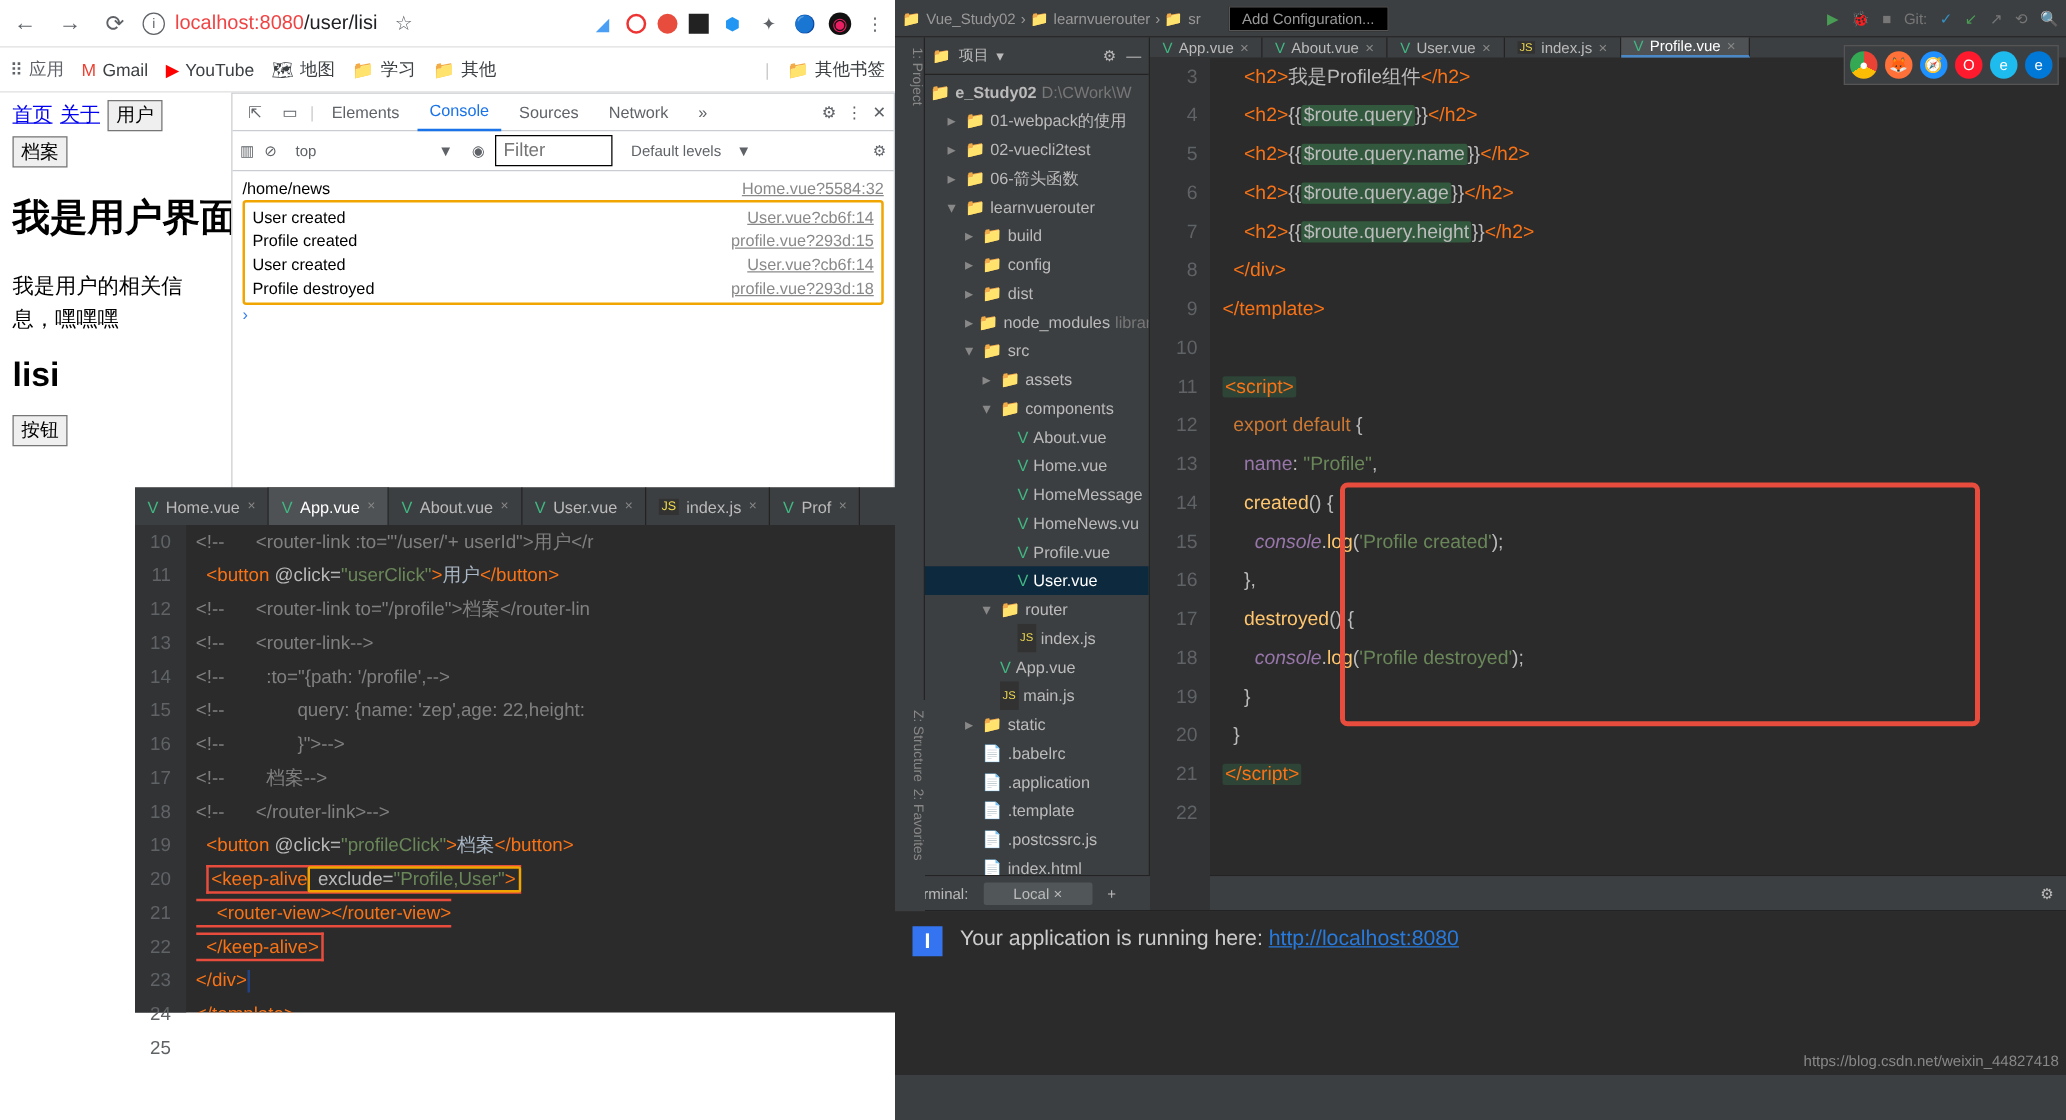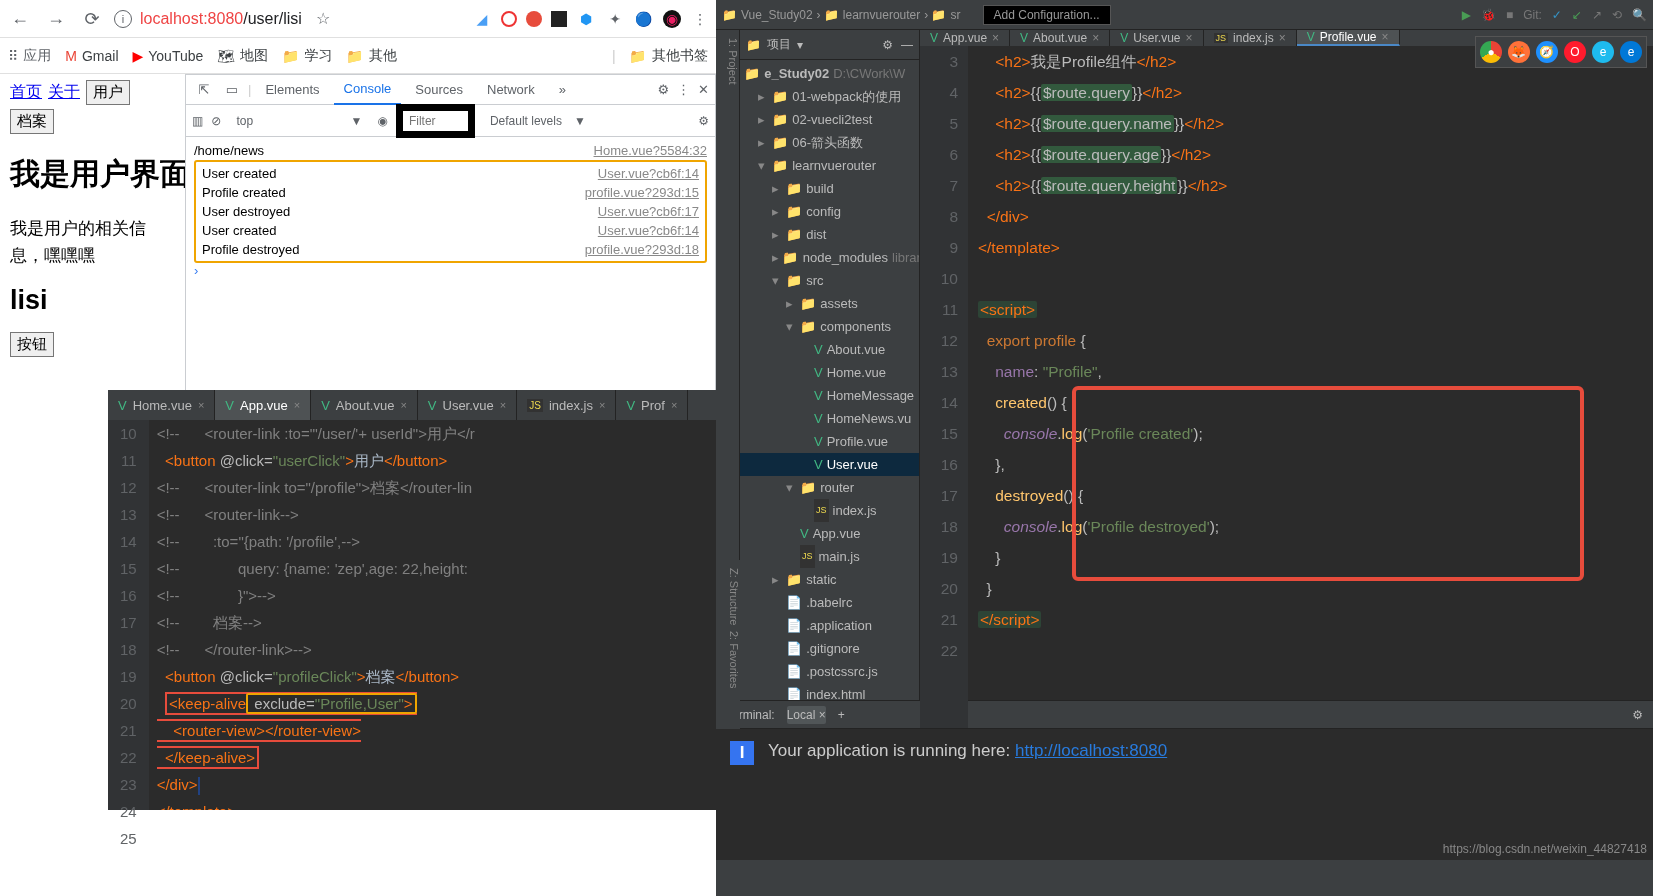--- a/index.html
+++ b/index.html
@@ -25,21 +25,21 @@
 .page .desc{font-size:17px;line-height:1.6;width:160px}
 .page .lisi{font-size:27px;font-weight:bold;margin:16px 0}
 .devtools{position:absolute;left:185px;top:74px;width:531px;height:320px;background:#fff;border:1px solid #cacdd1;font-size:13px}
 .dt-tabs{height:30px;display:flex;align-items:center;border-bottom:1px solid #cacdd1;padding:0 6px;gap:4px;color:#5f6368}
 .dt-tabs .ic{width:24px;display:flex;justify-content:center}
 .dt-tabs .tab{padding:0 10px;height:30px;display:flex;align-items:center;cursor:pointer}
 .dt-tabs .tab.active{color:#1a73e8;border-bottom:2px solid #1a73e8}
 .dt-tabs .right{margin-left:auto;display:flex;gap:8px}
 .dt-bar{height:32px;display:flex;align-items:center;border-bottom:1px solid #cacdd1;padding:0 6px;gap:8px;color:#5f6368;font-size:12px}
 .dt-bar .sel{border:1px solid transparent;padding:2px 6px;display:flex;align-items:center;gap:4px;min-width:140px;justify-content:space-between}
-.dt-bar input{border:7px solid #000000;padding:3px 6px;width:79px;font-size:12px}
+.dt-bar input{border:1px solid #000000;padding:3px 6px;width:94px;font-size:15px}
 .dt-log{padding:4px 8px;font-family:Menlo,Consolas,monospace;font-size:13px}
 .dt-log .row{display:flex;justify-content:space-between;padding:2px 0}
 .dt-log .src{color:#898989;text-decoration:underline;cursor:pointer}
 .dt-log .hl{border:2px solid #f0a500;border-radius:3px;padding:2px 6px}
 .dt-log .prompt{color:#367cf1}
 .ide-left{position:absolute;left:108px;top:390px;width:608px;height:420px;background:#2b2b2b;color:#a9b7c6}
 .ide-tabs{height:30px;display:flex;background:#3c3f41;font-size:13px;align-items:stretch}
 .ide-tabs .t{padding:0 10px;display:flex;align-items:center;gap:6px;color:#bbb;border-right:1px solid #232323}
 .ide-tabs .t.active{background:#4e5254;color:#fff}
 .ide-tabs .vue-ic{color:#41b883}
@@ -79,21 +79,21 @@
 .browser-icons{position:absolute;right:6px;top:36px;display:flex;gap:6px;background:#3c3f41;padding:4px;border:1px solid #555}
 .browser-icons span{width:22px;height:22px;display:inline-flex;align-items:center;justify-content:center;border-radius:50%;font-size:12px;color:#fff}
 .ed-codewrap{flex:1;display:flex;font-family:Menlo,Consolas,monospace;font-size:15.5px;line-height:31px;position:relative}
 .ed-gut{width:48px;background:#313335;color:#606366;text-align:right;padding:0 10px}
 .ed-code{padding:0 10px;white-space:pre;position:relative}
 .hlg{background:#32593d;border-radius:2px;padding:0 2px}
 .redbox{position:absolute;border:4px solid #e74c3c;border-radius:6px}
 .crumb-bar{height:26px;background:#3c3f41;border-top:1px solid #232323;padding:0 12px;display:flex;align-items:center;font-size:12px;color:#aaa}
 .term{height:160px;border-top:1px solid #232323;display:flex;flex-direction:column}
 .term-hdr{height:28px;display:flex;align-items:center;padding:0 10px;gap:12px;font-size:12px;color:#bbb;background:#3c3f41;border-bottom:1px solid #232323}
-.term-hdr .tab{background:#515658;padding:2px 0;border-radius:2px}
+.term-hdr .tab{background:#515658;padding:2px 24px;border-radius:2px}
 .term-body{flex:1;background:#2b2b2b;padding:12px 14px;font-family:Menlo,Consolas,monospace;font-size:17px;color:#ccc;display:flex;align-items:flex-start;gap:14px;position:relative}
 .term-body .badge{background:#3574f0;color:#fff;width:24px;height:24px;display:inline-flex;align-items:center;justify-content:center;font-weight:bold}
 .term-body a{color:#287bde;text-decoration:underline}
 .watermark{position:absolute;right:6px;bottom:4px;font-size:12px;color:#888;font-family:Arial}
 </style>
 </head>
 <body>
 
 <div class="chrome">
   <div class="chrome-top">
@@ -197,24 +197,20 @@
       <div class="hl" id="hlbox">
         <div class="row">
           <span>User created</span>
           <span class="src">User.vue?cb6f:14</span>
         </div>
         <div class="row">
           <span>Profile created</span>
           <span class="src">profile.vue?293d:15</span>
         </div>
         <div class="row">
-          <span>User destroyed</span>
-          <span class="src">User.vue?cb6f:17</span>
-        </div>
-        <div class="row">
           <span>User created</span>
           <span class="src">User.vue?cb6f:14</span>
         </div>
         <div class="row">
           <span>Profile destroyed</span>
           <span class="src">profile.vue?293d:18</span>
         </div>
       </div>
       <div class="prompt">›</div>
     </div>
@@ -421,21 +417,21 @@
             <span>.babelrc</span>
           </div>
           <div class="nd " style="padding-left:32px">
             <span style="width:10px;color:#888"></span>
             <span class="fold">📄</span>
             <span>.application</span>
           </div>
           <div class="nd " style="padding-left:32px">
             <span style="width:10px;color:#888"></span>
             <span class="fold">📄</span>
-            <span>.gitignore</span>
+            <span>.template</span>
           </div>
           <div class="nd " style="padding-left:32px">
             <span style="width:10px;color:#888"></span>
             <span class="fold">📄</span>
             <span>.postcssrc.js</span>
           </div>
           <div class="nd " style="padding-left:32px">
             <span style="width:10px;color:#888"></span>
             <span class="fold">📄</span>
             <span>index.html</span>
@@ -483,21 +479,21 @@
           </div>
         <div class="ed-code">    <span class="c-tag">&lt;h2&gt;</span>我是Profile组件<span class="c-tag">&lt;/h2&gt;</span>
     <span class="c-tag">&lt;h2&gt;</span>{{<span class="hlg">$route.query</span>}}<span class="c-tag">&lt;/h2&gt;</span>
     <span class="c-tag">&lt;h2&gt;</span>{{<span class="hlg">$route.query.name</span>}}<span class="c-tag">&lt;/h2&gt;</span>
     <span class="c-tag">&lt;h2&gt;</span>{{<span class="hlg">$route.query.age</span>}}<span class="c-tag">&lt;/h2&gt;</span>
     <span class="c-tag">&lt;h2&gt;</span>{{<span class="hlg">$route.query.height</span>}}<span class="c-tag">&lt;/h2&gt;</span>
   <span class="c-tag">&lt;/div&gt;</span>
 <span class="c-tag">&lt;/template&gt;</span>
 
 <span class="hlg" style="background:#2d4436"><span class="c-tag">&lt;script&gt;</span></span>
-  <span class="c-kw">export profile</span> {
+  <span class="c-kw">export default</span> {
     <span class="c-prop">name</span>: <span class="c-str">"Profile"</span>,
     <span class="c-fn">created</span>() {
       <span class="c-prop" style="font-style:italic">console</span>.<span class="c-fn">log</span>(<span class="c-str">'Profile created'</span>);
     },
     <span class="c-fn">destroyed</span>() {
       <span class="c-prop" style="font-style:italic">console</span>.<span class="c-fn">log</span>(<span class="c-str">'Profile destroyed'</span>);
     }
   }
 <span class="hlg" style="background:#2d4436"><span class="c-tag">&lt;/script&gt;</span></span>
 

